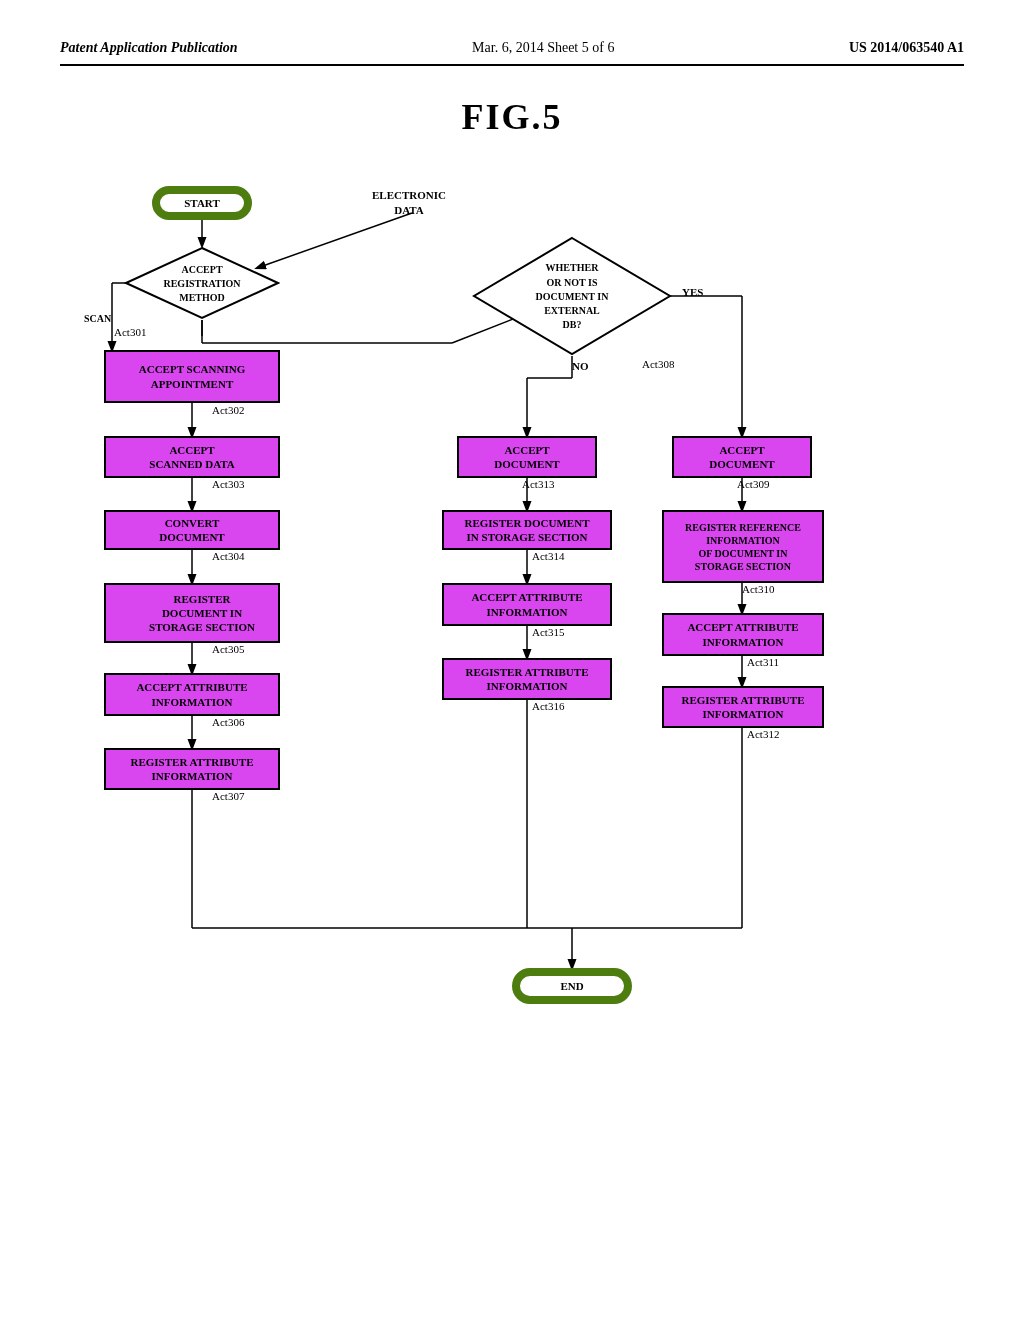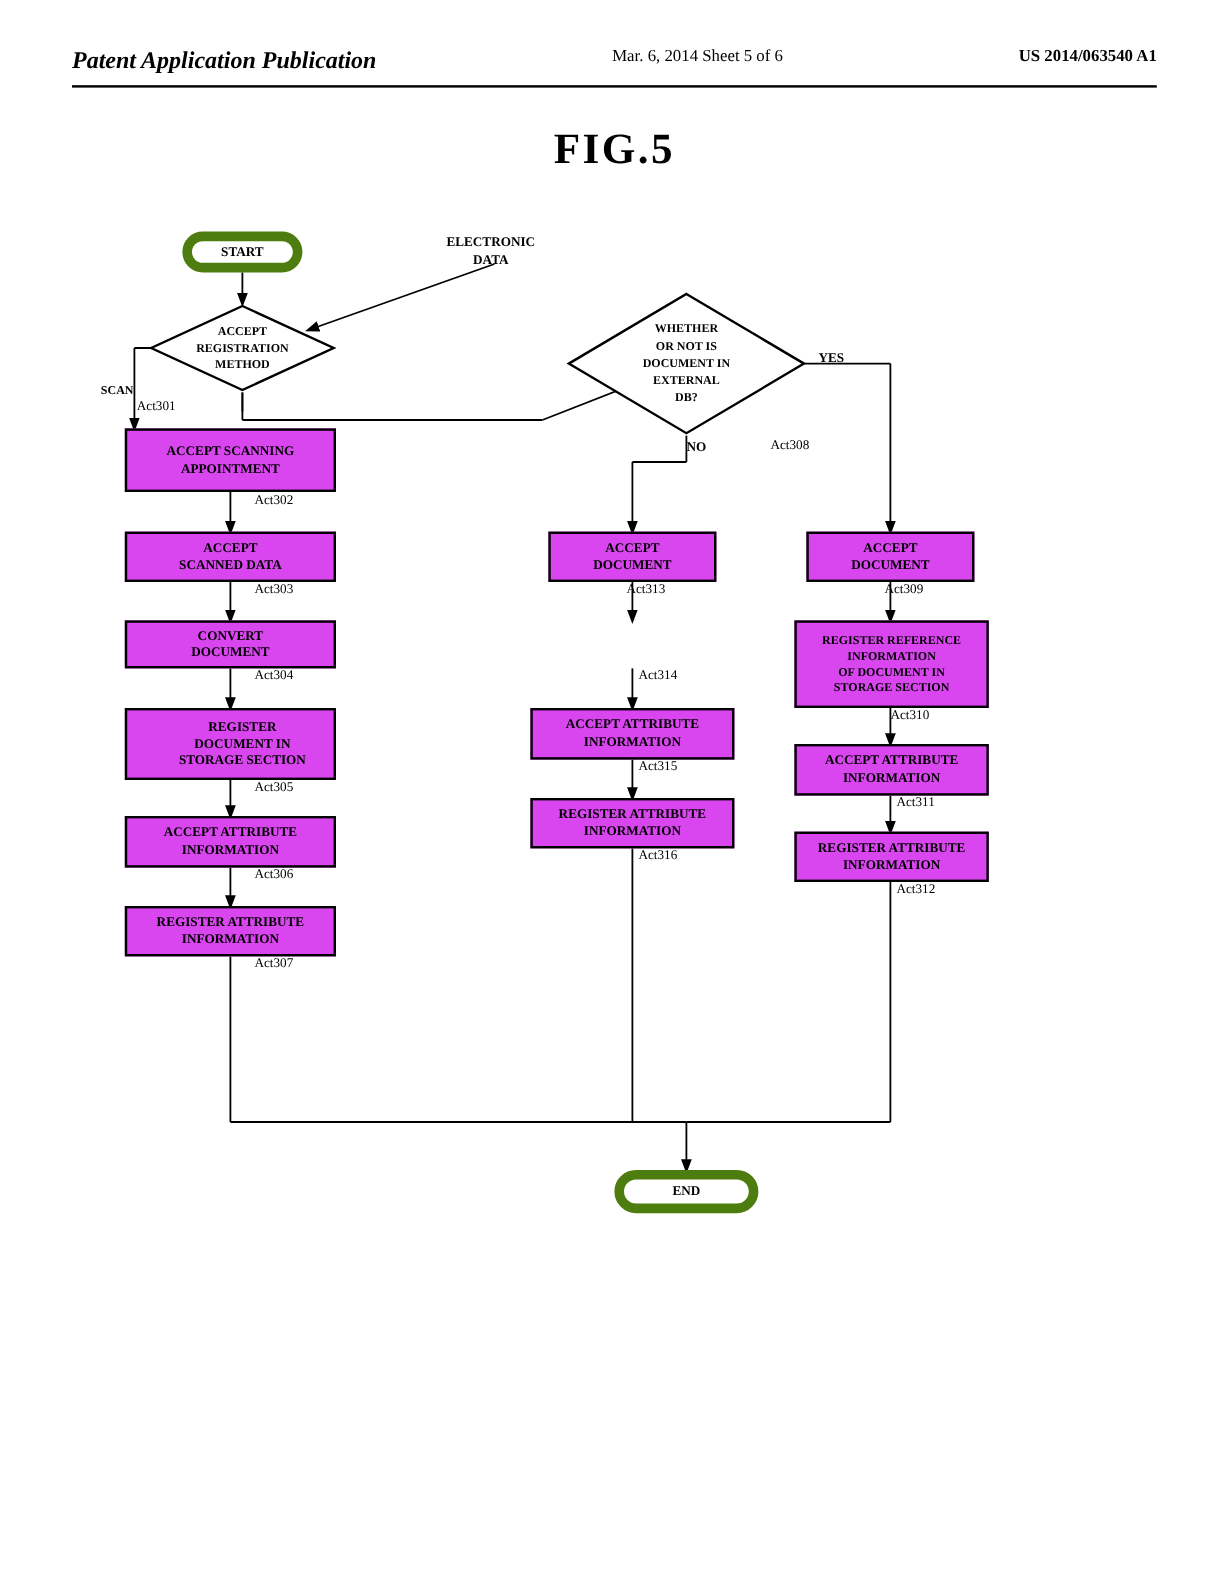--- a/index.html
+++ b/index.html
@@ -23,21 +23,21 @@
     .header {
       display: flex;
       justify-content: space-between;
       align-items: flex-start;
       border-bottom: 2px solid #000;
       padding-bottom: 8px;
       margin-bottom: 30px;
     }
 
     .header-left {
-      font-size: 20px;
+      font-size: 14px;
       font-weight: bold;
       font-style: italic;
     }
 
     .header-center {
       font-size: 14px;
       text-align: center;
     }
 
     .header-right {
@@ -267,20 +267,24 @@
     <div style="position:absolute; left:490px; top:192px; font-size:11px; font-weight:bold;">NO</div>
 
     <div class="act-label" style="left:560px; top:190px;">Act308</div>
 
     <div class="shape rect" style="left:375px; top:268px; width:140px; height:42px;">
       <span style="white-space:pre-line;">ACCEPT
 DOCUMENT</span>
     </div>
     <div class="act-label" style="left:440px; top:310px;">Act313</div>
 
+    <div class="shape rect" style="left:360px; top:342px; width:170px; height:40px;">
+      <span style="white-space:pre-line;">REGISTER DOCUMENT
+IN STORAGE SECTION</span>
+    </div>
     <div class="act-label" style="left:450px; top:382px;">Act314</div>
 
     <div class="shape rect" style="left:360px; top:415px; width:170px; height:43px;">
       <span style="white-space:pre-line;">ACCEPT ATTRIBUTE
 INFORMATION</span>
     </div>
     <div class="act-label" style="left:450px; top:458px;">Act315</div>
 
     <div class="shape rect" style="left:360px; top:490px; width:170px; height:42px;">
       <span style="white-space:pre-line;">REGISTER ATTRIBUTE

